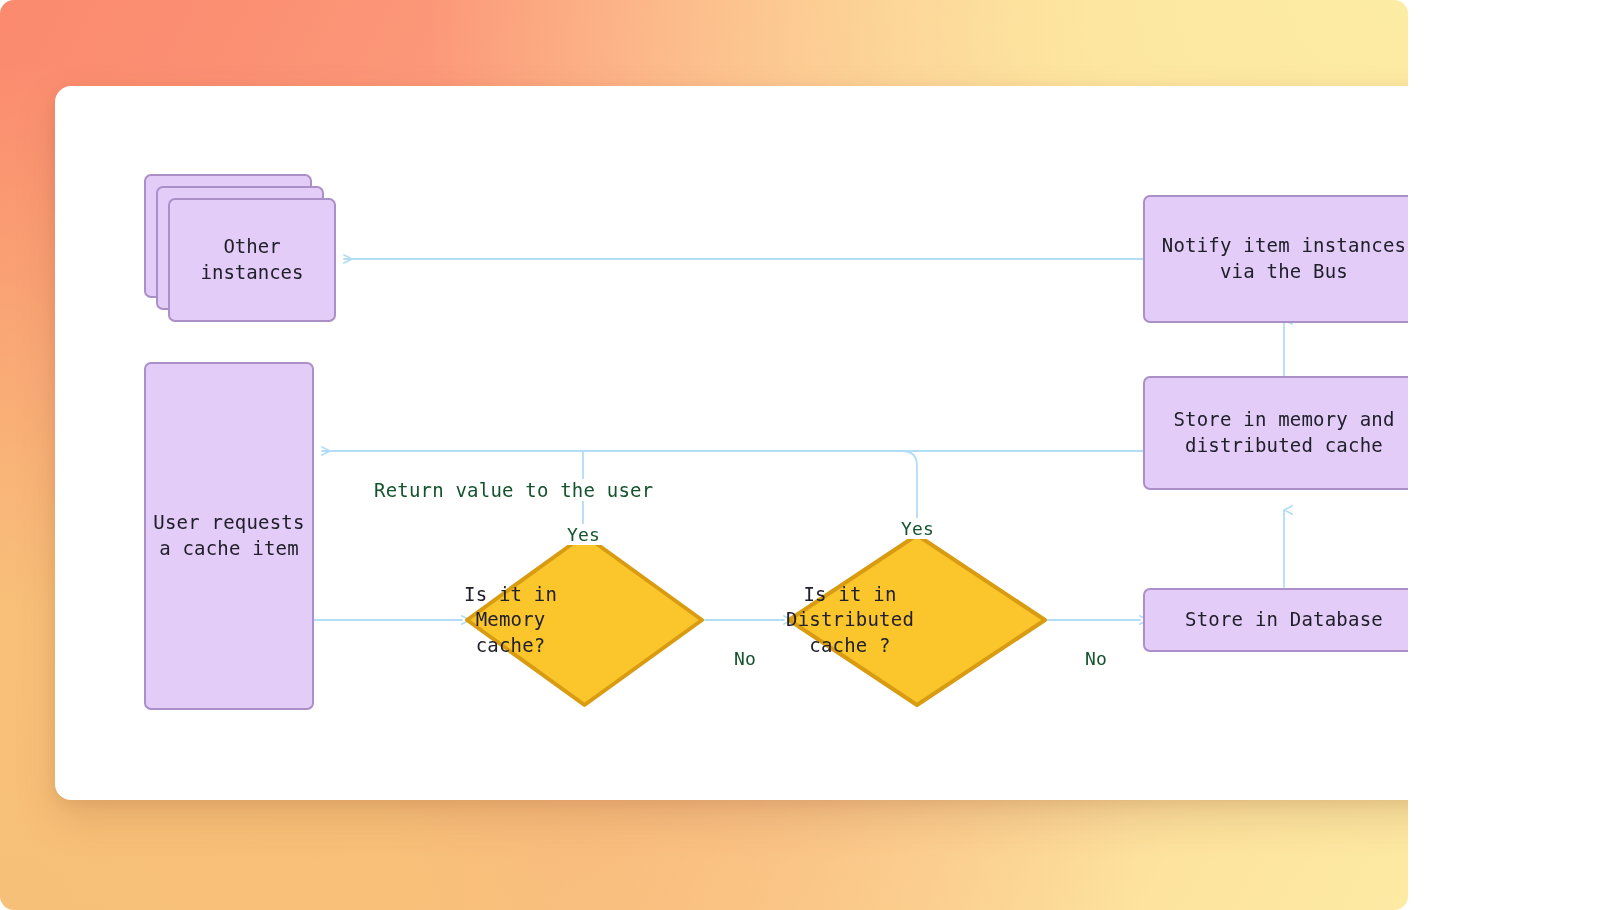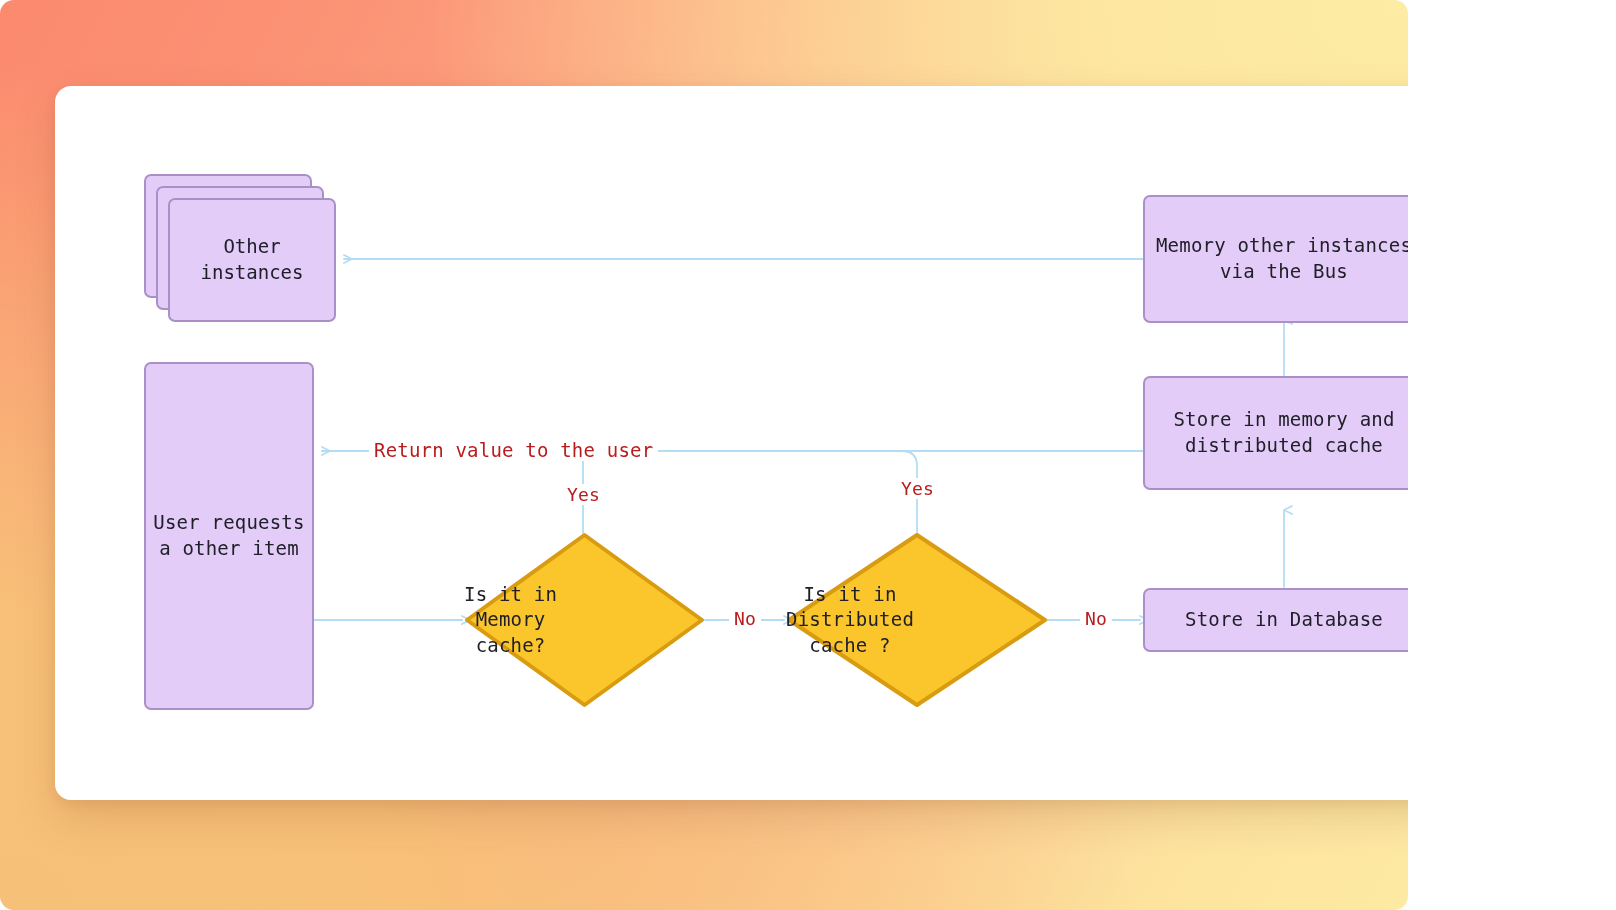--- a/index.html
+++ b/index.html
@@ -115,26 +115,27 @@
     white-space: pre-line;
     color: #20202a;
     font-size: 19px;
     line-height: 1.35;
     letter-spacing: 0.2px;
   }
 
   
   .edge-label {
     position: absolute;
-    color: #b91c1c;
+    color: #14532d;
     font-size: 19px;
     letter-spacing: 0.2px;
     background: #ffffff;
     padding: 0 5px;
     white-space: nowrap;
+    margin-top: 40px;
   }
   .edge-label.small { font-size: 18px; }
 </style>
 </head>
 <body>
 
 <div id="app-root">
 
   <div id="canvas-card"></div>
 
@@ -176,25 +177,25 @@
     </g>
   </svg>
 
   <div id="node-other-instances-wrap">
     <div class="stack-layer l1"></div>
     <div class="stack-layer l2"></div>
     <div class="stack-layer l3">Other
 instances</div>
   </div>
 
-  <div class="node node-proc" style="left:1143px; top:195px; width:282px; height:128px;">Memory other instances
+  <div class="node node-proc" style="left:1143px; top:195px; width:282px; height:128px;">Notify item instances
 via the Bus</div>
 
   <div class="node node-proc" style="left:144px; top:362px; width:170px; height:348px;">User requests
-a other item</div>
+a cache item</div>
 
   <div class="node node-proc" style="left:1143px; top:376px; width:282px; height:114px;">Store in memory and
 distributed cache</div>
 
   <div class="node node-proc" style="left:1143px; top:588px; width:282px; height:64px;">Store in Database</div>
 
   <div class="node-decision" style="left:464px; top:532px; width:241px; height:176px;">
     <svg class="diamond-shape" viewBox="0 0 241 176" preserveAspectRatio="none" xmlns="http://www.w3.org/2000/svg">
       <polygon points="120.5,3 238,88 120.5,173 3,88" fill="#fbc52c" stroke="#d99b10" stroke-width="4" stroke-linejoin="round"></polygon>
     </svg>

